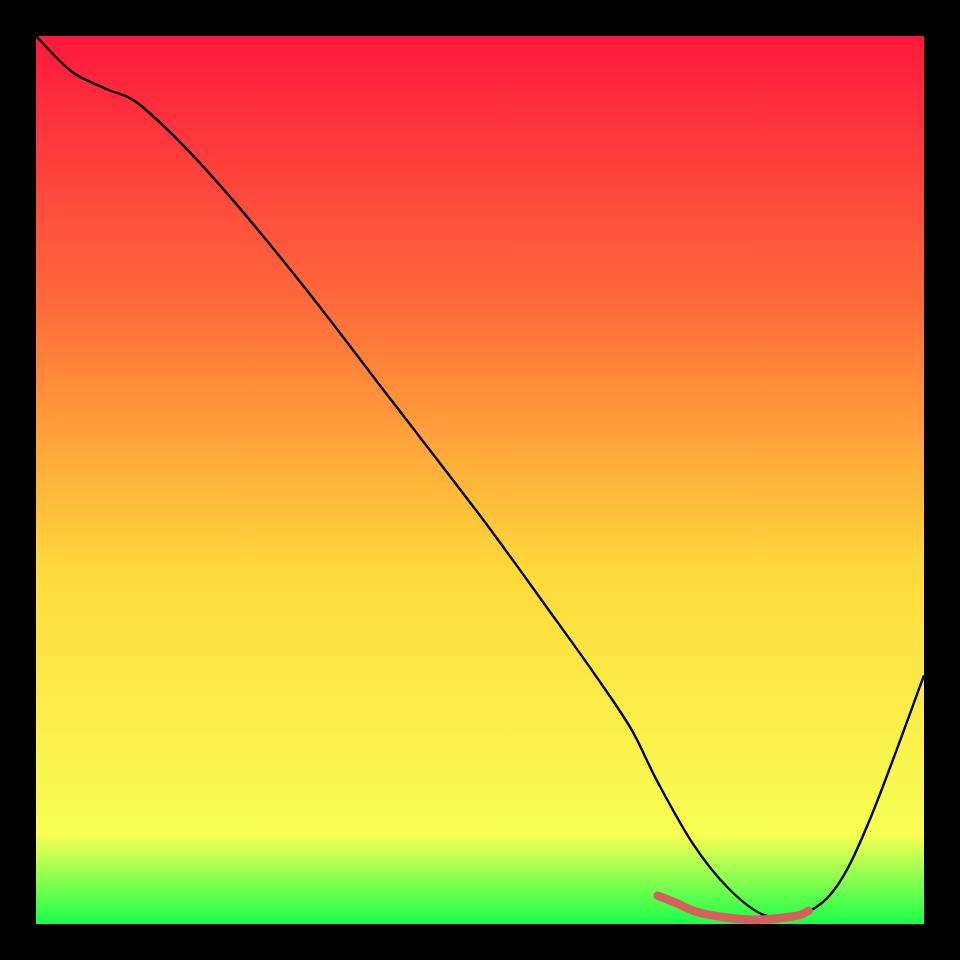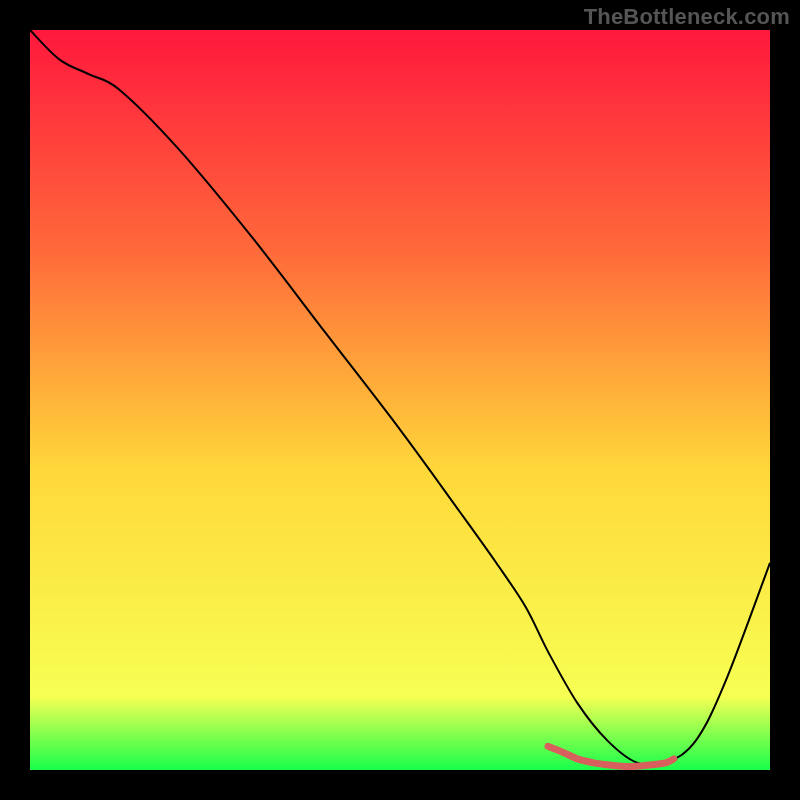--- a/index.html
+++ b/index.html
@@ -38,21 +38,20 @@
     display: block;
     width: 740px;
     height: 740px;
   }
 </style>
 </head>
 <body>
 
 <div class="frame">
 
-  <div class="watermark">TheBottleneck.com</div>
 
   <div class="plot">
     <svg viewBox="0 0 740 740" xmlns="http://www.w3.org/2000/svg">
       <defs>
         <linearGradient id="bg-grad" x1="0" y1="0" x2="0" y2="1">
           <stop id="g-stop-0" offset="0" stop-color="#ff183d"></stop>
           <stop id="g-stop-1" offset="0.30" stop-color="#ff6a3a"></stop>
           <stop id="g-stop-2" offset="0.60" stop-color="#ffd93a"></stop>
           <stop id="g-stop-3" offset="0.90" stop-color="#f7ff53"></stop>
           <stop id="g-stop-4" offset="1.00" stop-color="#18ff4a"></stop>

